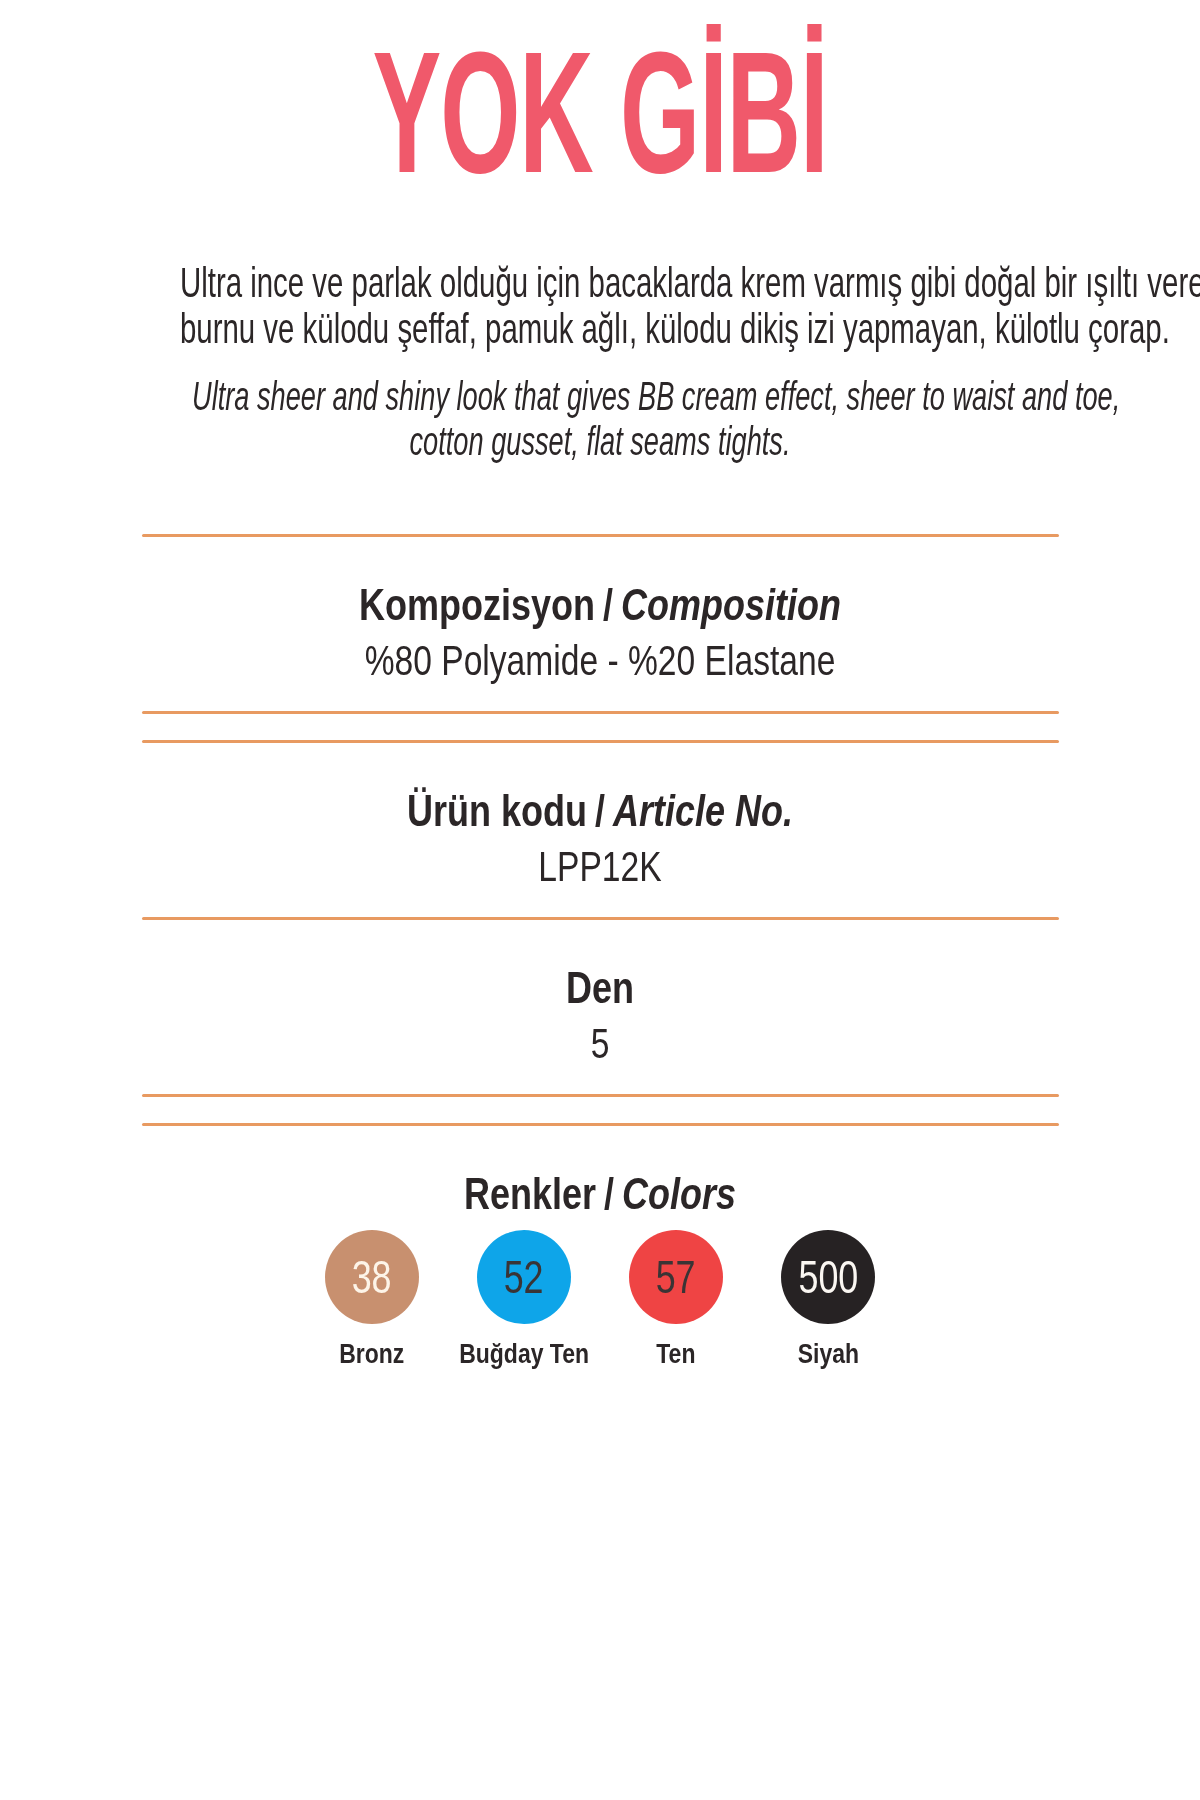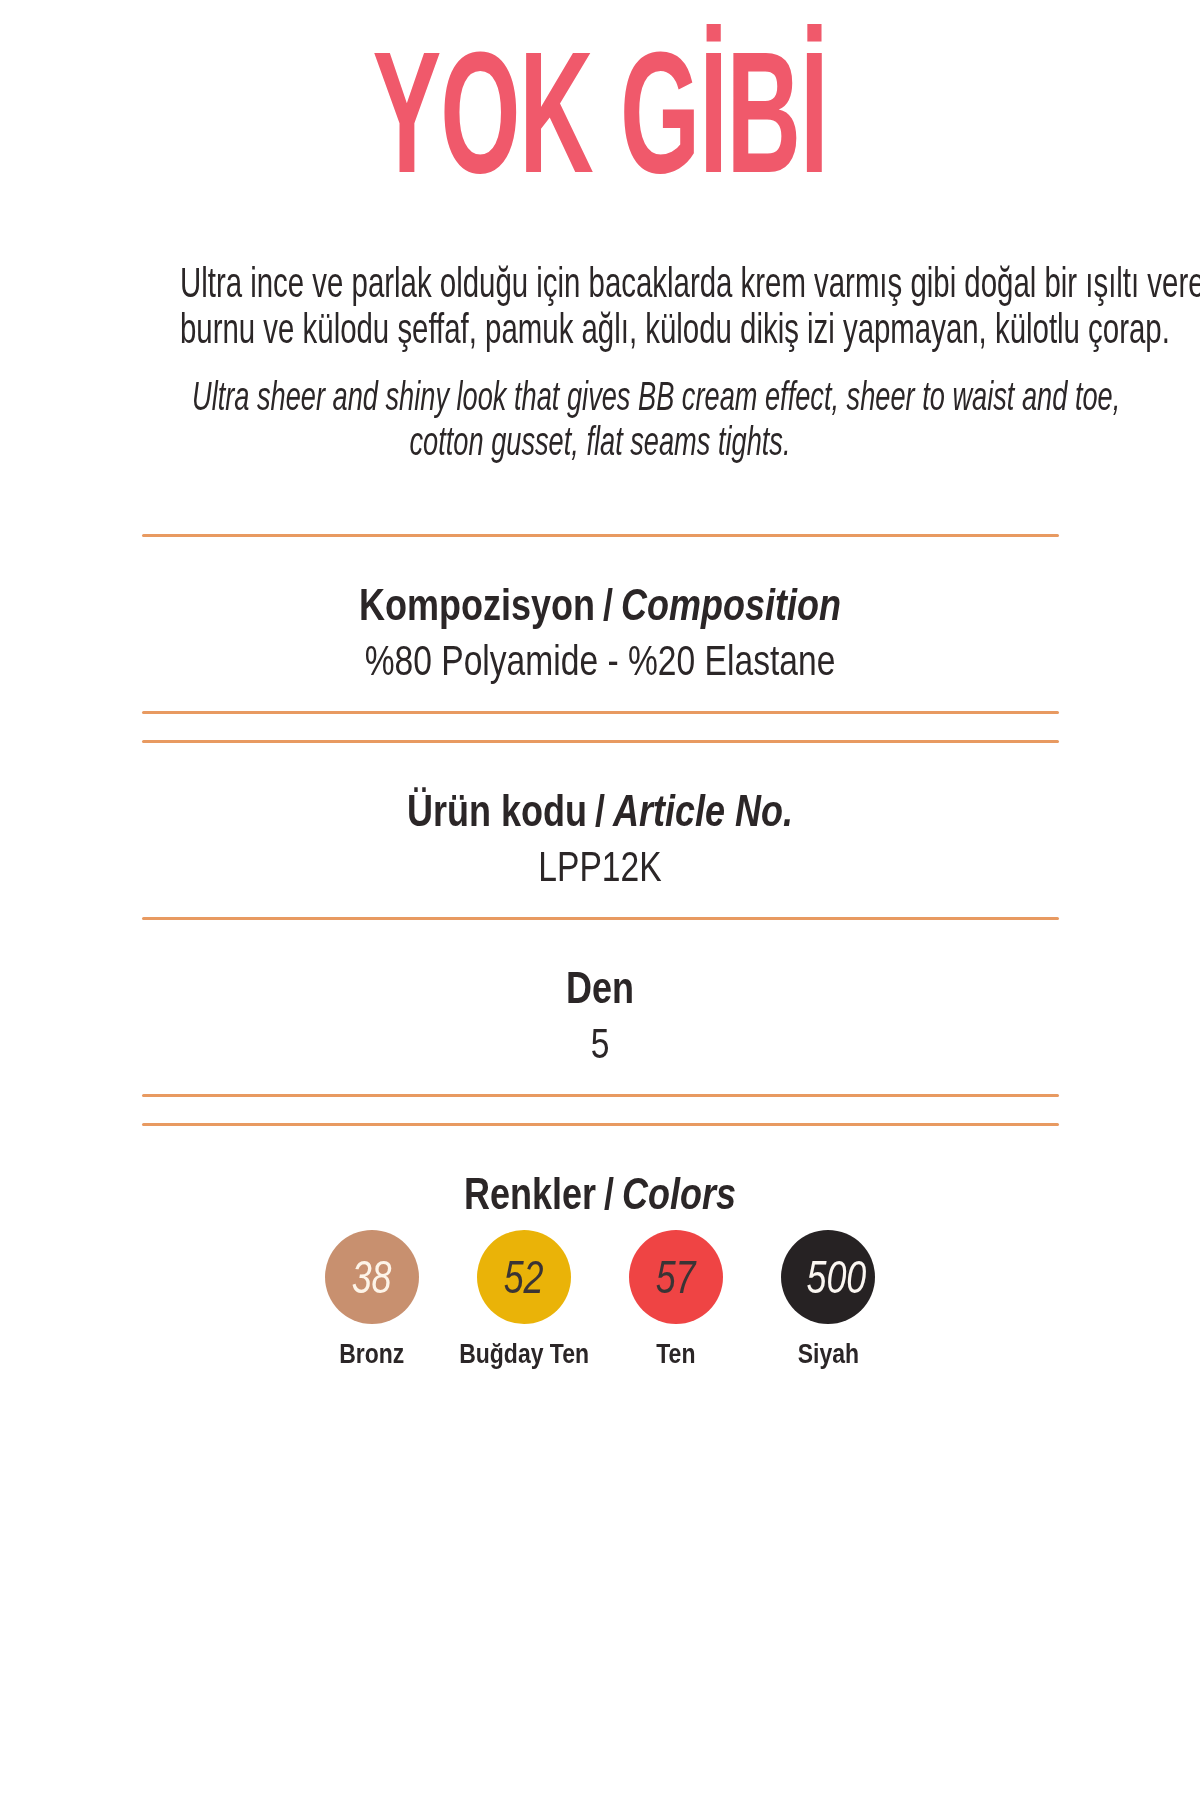--- a/index.html
+++ b/index.html
@@ -91,21 +91,20 @@
     flex-direction: column;
     align-items: center;
   }
   .circle {
     width: 94px;
     height: 94px;
     border-radius: 50%;
     display: flex;
     align-items: center;
     justify-content: center;
-    font-style: italic;
   }
   .circle .code {
     font-size: 46px;
     font-weight: 400;
     transform: scaleX(0.78);
     transform-origin: 50% 50%;
     white-space: nowrap;
   }
   .cname {
     margin-top: 14px;
@@ -178,35 +177,35 @@
 
       <div class="swatch">
         <div class="circle" style="background-color: rgb(200, 144, 111);">
           <span class="code" style="color: rgb(253, 244, 232);">38</span>
         </div>
         <div class="cname">Bronz</div>
       </div>
 
 
       <div class="swatch">
-        <div class="circle" style="background-color: #eab308;">
+        <div class="circle" style="background-color: #0ea5e9;">
           <span class="code" style="color: rgb(58, 52, 53);">52</span>
         </div>
         <div class="cname">Buğday Ten</div>
       </div>
 
       <div class="swatch">
         <div class="circle" style="background-color: #ef4444;">
           <span class="code" style="color: rgb(58, 52, 53);">57</span>
         </div>
         <div class="cname">Ten</div>
       </div>
 
       <div class="swatch">
-        <div class="circle" style="background-color: rgb(38, 34, 35); justify-content: flex-end;">
+        <div class="circle" style="background-color: rgb(38, 34, 35);">
           <span class="code" style="color: rgb(251, 247, 242);">500</span>
         </div>
         <div class="cname">Siyah</div>
       </div>
 
     </div>
   </section>
 
 </div>
 

